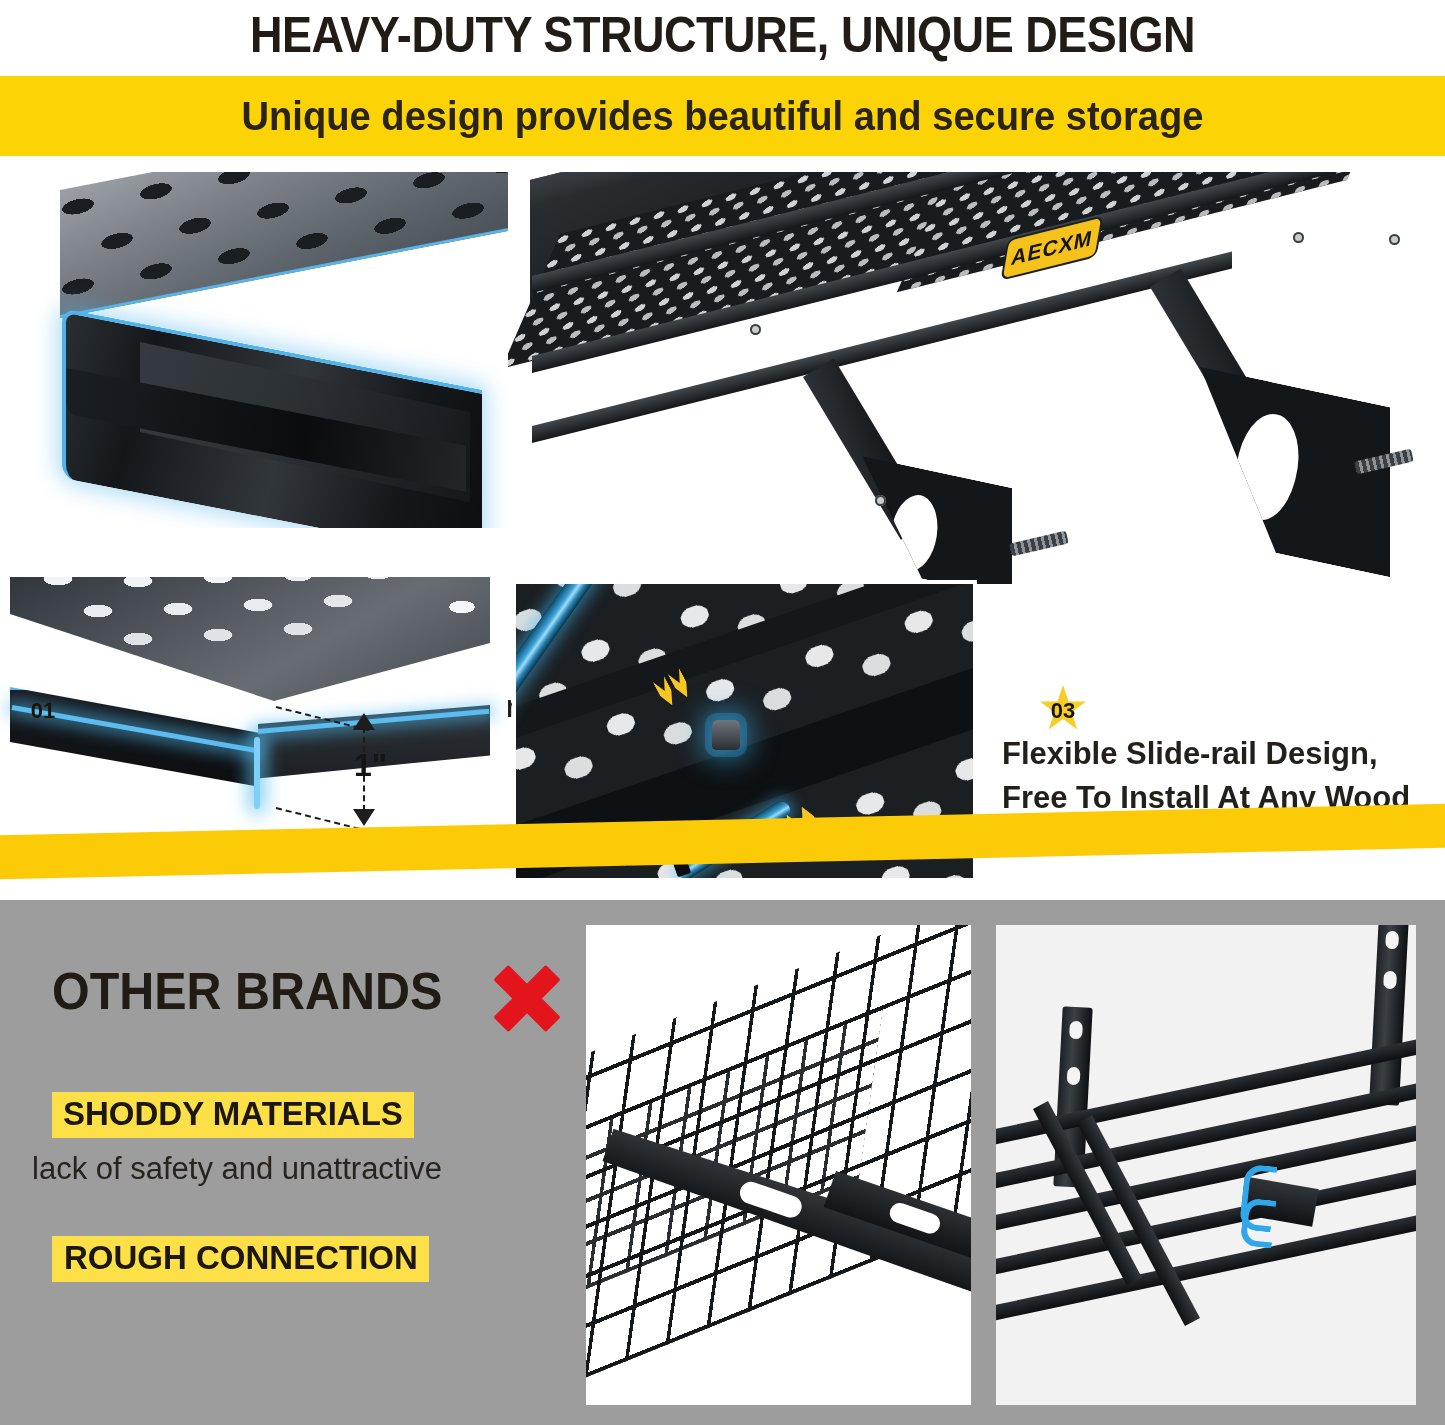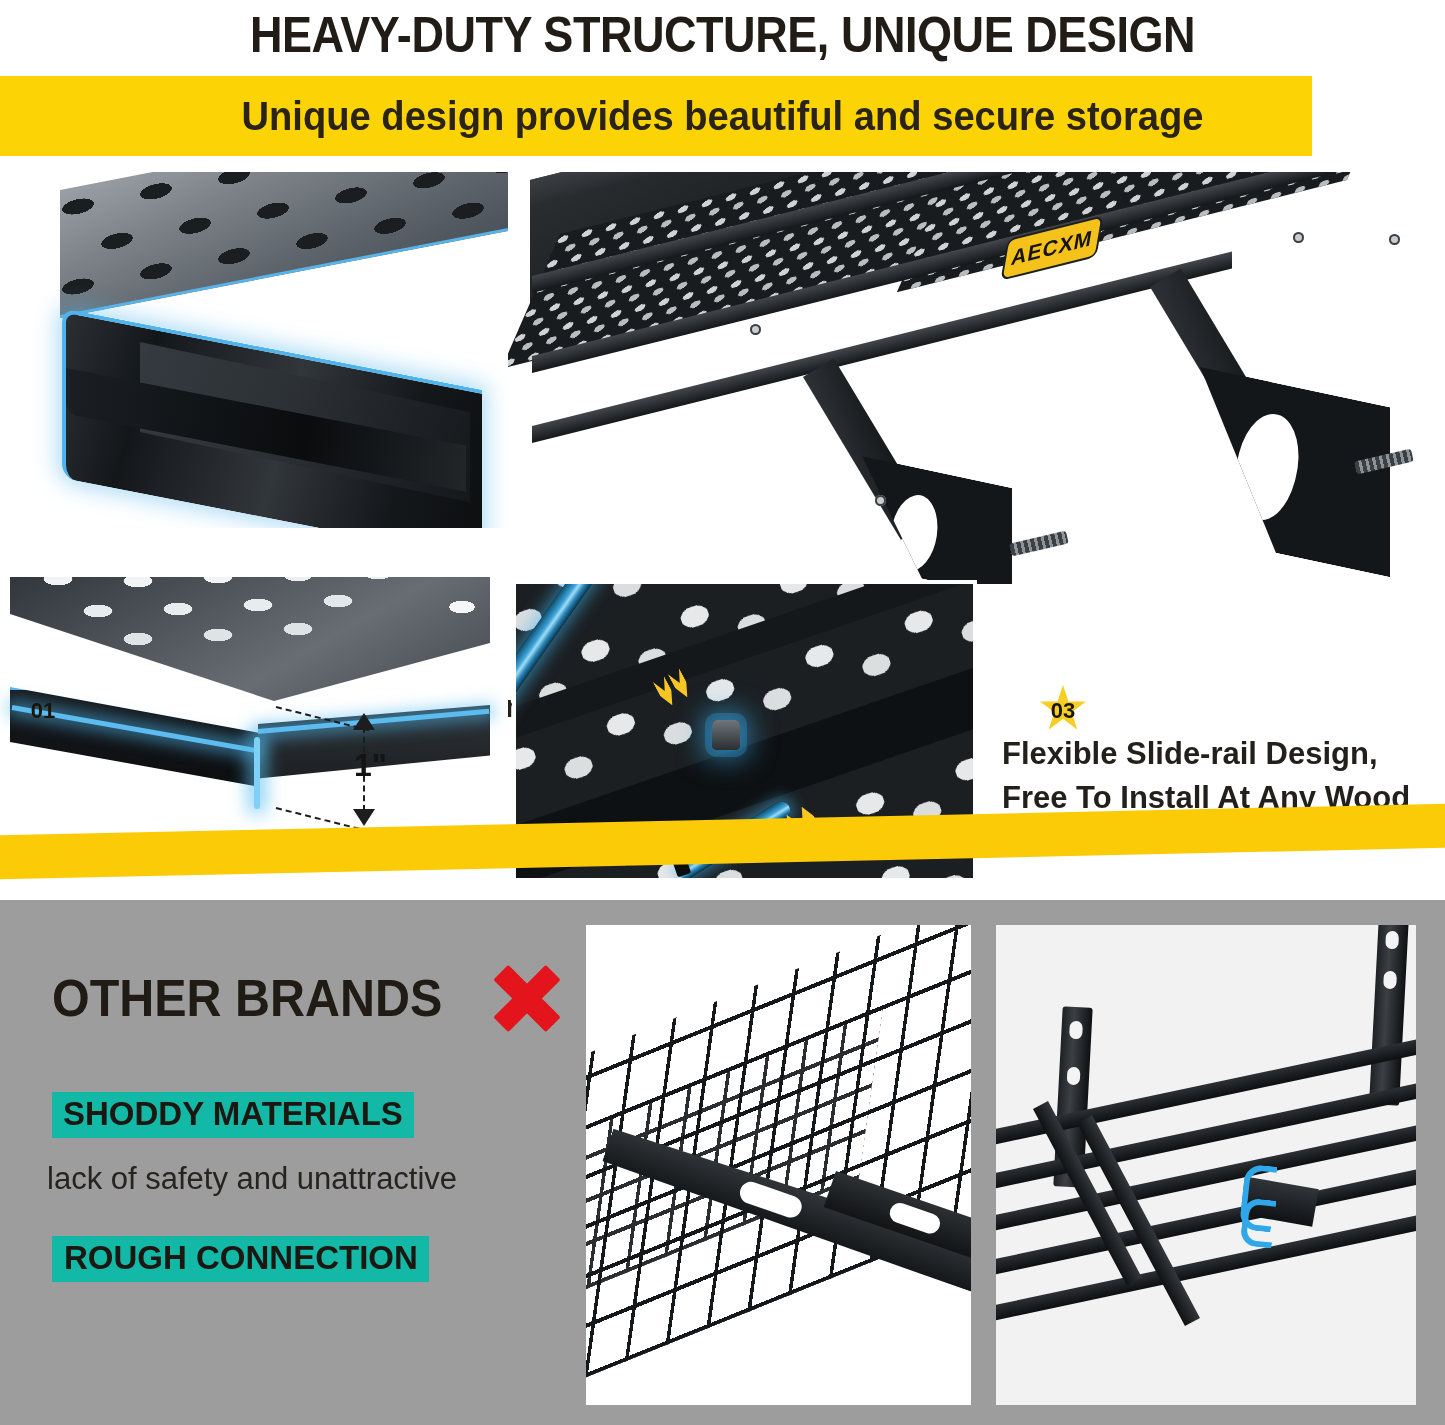--- a/index.html
+++ b/index.html
@@ -16,21 +16,21 @@
     position:absolute; left:0; top:4px; width:1445px; height:66px;
     text-align:center;
     font-family:"Liberation Sans Narrow","Liberation Sans",sans-serif;
     font-weight:bold; font-size:50px; line-height:62px;
     letter-spacing:-0.5px;
     color:#211d16;
     transform:scaleX(0.9); transform-origin:center;
     white-space:nowrap;
   }
   #subtitle-band {
-    position:absolute; left:0; top:76px; width:1312px; height:80px;
+    position:absolute; left:0; top:76px; width:1445px; height:80px;
     background:#fcd406;
   }
   #subtitle {
     position:absolute; left:0; top:0; width:1445px; height:80px;
     display:flex; align-items:center; justify-content:center;
     font-family:"Liberation Sans Narrow","Liberation Sans",sans-serif;
     font-weight:bold; font-size:41px; color:#2a2317;
     transform:scaleX(0.93); transform-origin:center;
     white-space:nowrap;
   }
@@ -329,54 +329,54 @@
     z-index:5;
   }
 
   
   #lower {
     position:absolute; left:0; top:900px; width:1445px; height:525px;
     background:#9d9d9d;
   }
   #other-brands {
     position:absolute; left:52px; top:62px;
-    display:flex; align-items:center;gap:16px;
+    display:flex; gap:16px;
   }
   #other-brands .ob-text {
     font-family:"Liberation Sans Narrow","Liberation Sans",sans-serif;
     font-weight:bold; font-size:51px; color:#201b14;
     letter-spacing:0px; transform:scaleX(0.95); transform-origin:left;
     white-space:nowrap;
   }
   #x-mark {
     position:relative; width:72px; height:72px; margin-left:12px;
   }
   #x-mark i {
     position:absolute; left:50%; top:50%; width:74px; height:21px;
     background:#e3141b; border-radius:2px;
     margin-left:-37px; margin-top:-10px;
   }
   #x-mark i:first-child { transform:rotate(45deg); }
   #x-mark i:last-child  { transform:rotate(-45deg); }
 
   .hl-label {
     position:absolute;
-    background:#14b8a6;
+    background:#fde047;
     padding:3px 11px 5px 11px;
     font-family:"Liberation Sans Narrow","Liberation Sans",sans-serif;
     font-weight:bold; font-size:33px; color:#1c1710;
     white-space:nowrap;
   }
   .sub-line {
     position:absolute;
     font-size:31px; color:#27231e; line-height:42px;
     white-space:nowrap;
   }
   #lbl1 { left:52px; top:192px; }
-  #txt1 { left:47px; top:248px;margin-top:10px; }
+  #txt1 { left:32px; top:248px; }
   #lbl2 { left:52px; top:336px;padding-left:12px; }
   #txt2 { left:48px; top:392px; width:540px; white-space:normal; }
 
   
   #lp1 {
     position:absolute; left:586px; top:25px; width:385px; height:480px;
     background:#ffffff; overflow:hidden;
   }
   #lp1 .mesh {
     position:absolute; left:-80px; top:60px; width:560px; height:300px;

